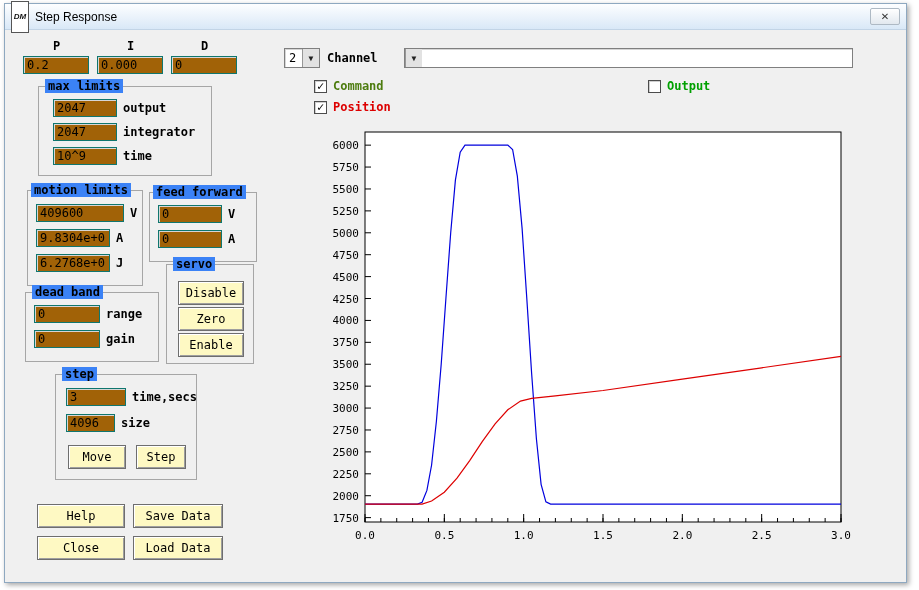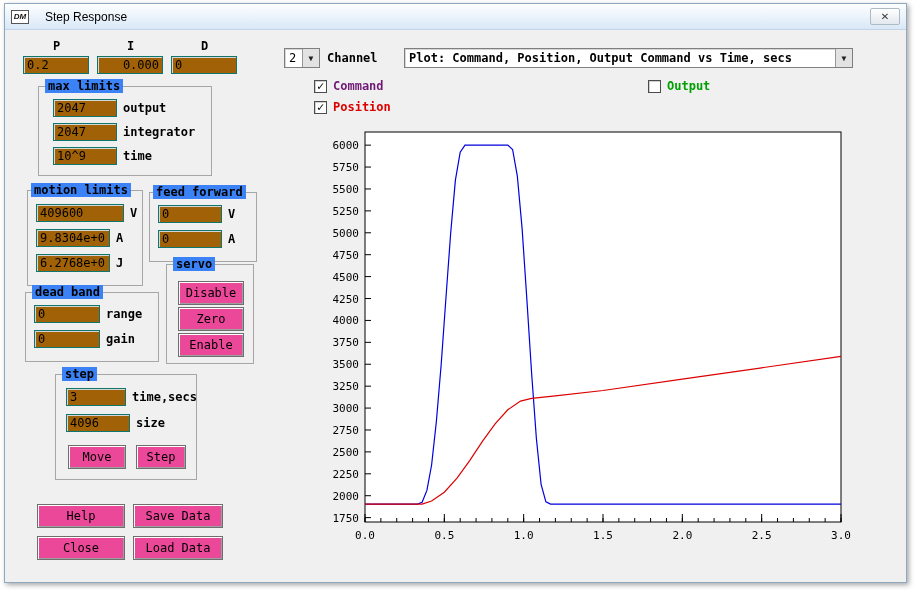--- a/index.html
+++ b/index.html
@@ -4,38 +4,38 @@
 <style>
   *{box-sizing:border-box;margin:0;padding:0}
   html,body{width:919px;height:590px;background:#ffffff;overflow:hidden}
   body{font-family:"DejaVu Sans Mono",monospace}
 
   .window{position:absolute;left:4px;top:3px;width:903px;height:580px;background:#f0f0f0;
           border:1px solid #8ea8c0;box-shadow:2px 2px 5px rgba(0,0,0,.35)}
   .titlebar{position:relative;height:26px;background:linear-gradient(#fdfeff,#d9e8f7);
             border-bottom:1px solid #c2d4e6;display:flex;align-items:center;padding:0 6px;
             font-family:"Liberation Sans",sans-serif;font-size:12px;color:#000}
-  .app-icon{width:18px;height:14px;border:1px solid #555;background:#fff;margin-right:16px;
+  .app-icon{width:18px;height:32px;border:1px solid #555;background:#fff;margin-right:6px;
             display:flex;align-items:center;justify-content:center;
             font:italic bold 8px "Liberation Sans",sans-serif;color:#111}
   .close-btn{margin-left:auto;width:30px;height:17px;border:1px solid #aeb9c4;border-radius:2px;
              background:linear-gradient(#ffffff,#e2e8ef);display:flex;align-items:center;
              justify-content:center;font-size:10px;color:#333;cursor:pointer}
   .content{position:absolute;left:0;top:26px;right:0;bottom:0}
 
   .lbl{font:bold 12px "DejaVu Sans Mono",monospace;color:#000;white-space:nowrap}
   .abs{position:absolute}
   input.txt{height:18px;border:1px solid #0f766e;background:#a16207;
             font:12px "DejaVu Sans Mono",monospace;padding:0 3px;
             box-shadow:inset 1px 1px 0 #d6d6d6}
   .group{position:absolute;border:1px solid #a6a6a6}
   .group-title{position:absolute;top:-8px;left:6px;background:#3b82f6;padding:0 3px;
                font:bold 12px "DejaVu Sans Mono",monospace;white-space:nowrap}
   .frow{position:absolute;display:flex;align-items:center;gap:6px}
-  button.btn{height:24px;background:#ec4899;border:1px solid #6e6e6e;
+  button.btn{height:24px;background:#fef9c3;border:1px solid #6e6e6e;
              box-shadow:inset 1px 1px 0 #ffffff, inset -1px -1px 0 #9f9f9f;
              font:12px "DejaVu Sans Mono",monospace;cursor:pointer}
   .combo{position:absolute;display:flex;height:20px;border:1px solid #7f7f7f;background:#fff;
          box-shadow:inset 1px 1px 0 #d6d6d6;cursor:pointer}
   .combo-value{flex:1;font:bold 12px "DejaVu Sans Mono",monospace;padding:2px 4px;
                white-space:nowrap;overflow:hidden}
   .combo-arrow{width:17px;background:#e2e2e2;border-left:1px solid #979797;display:flex;
                align-items:center;justify-content:center;font-size:8px;color:#222}
   .check-row{position:absolute;display:flex;align-items:center;gap:6px;cursor:pointer}
   .cb{width:13px;height:13px;border:1px solid #4c4c4c;background:#fff;display:inline-flex;
@@ -54,21 +54,21 @@
       <span>✕</span>
     </span>
   </div>
 
   <div class="content">
 
     <span class="lbl abs" style="left:48px;top:9px">P</span>
     <span class="lbl abs" style="left:122px;top:9px">I</span>
     <span class="lbl abs" style="left:196px;top:9px">D</span>
     <input class="txt abs" style="left: 18px; top: 26px; width: 66px;" value="0.2">
-    <input class="txt abs" style="left: 92px; top: 26px; width: 66px; text-align: right;" value="0.000">
+    <input class="txt abs" style="left: 92px; top: 26px; width: 66px;" value="0.000">
     <input class="txt abs" style="left: 166px; top: 26px; width: 66px;" value="0">
 
     <div class="group" style="left:33px;top:56px;width:174px;height:90px">
       <span class="group-title">max limits</span>
       <div class="frow" style="left:14px;top:12px">
         <input class="txt" style="width: 64px;" value="2047">
         <span class="lbl">output</span>
       </div>
       <div class="frow" style="left:14px;top:36px">
         <input class="txt" style="width: 64px;" value="2047">
@@ -127,46 +127,45 @@
       </div>
     </div>
 
     <div class="group" style="left:50px;top:344px;width:142px;height:106px">
       <span class="group-title">step</span>
       <div class="frow" style="left:10px;top:13px">
         <input class="txt" style="width: 60px;" value="3">
         <span class="lbl">time,secs</span>
       </div>
       <div class="frow" style="left:10px;top:39px">
-        <input class="txt" style="width: 64px;" value="4096">
+        <input class="txt" style="width: 49px;" value="4096">
         <span class="lbl">size</span>
       </div>
       <button class="btn abs" style="left:12px;top:70px;width:58px">Move</button>
       <button class="btn abs" style="left:80px;top:70px;width:50px">Step</button>
     </div>
 
     <button class="btn abs" style="left:32px;top:474px;width:88px">Help</button>
     <button class="btn abs" style="left:128px;top:474px;width:90px">Save Data</button>
     <button class="btn abs" style="left:32px;top:506px;width:88px">Close</button>
     <button class="btn abs" style="left:128px;top:506px;width:90px">Load Data</button>
 
     <div class="combo" style="left:279px;top:18px;width:36px">
       <span class="combo-value" style="font-weight:normal">2</span>
       <span class="combo-arrow">▼</span>
     </div>
     <span class="lbl abs" style="left:322px;top:21px">Channel</span>
 
     <div class="combo" style="left:399px;top:18px;width:449px">
-      <span class="combo-value">Plot: Command, Position, Output Command vs Time, secs</span>
       <span class="combo-arrow">▼</span>
     </div>
 
     <div class="check-row" style="left:309px;top:49px">
       <span class="cb checked"></span>
-      <span class="cb-label" style="color: #701a75;">Command</span>
+      <span class="cb-label" style="color: #4d7c0f;">Command</span>
     </div>
     <div class="check-row" style="left:309px;top:70px">
       <span class="cb checked"></span>
       <span class="cb-label" style="color: rgb(221, 0, 0);">Position</span>
     </div>
     <div class="check-row" style="left:643px;top:49px">
       <span class="cb"></span>
       <span class="cb-label" style="color: rgb(0, 160, 0);">Output</span>
     </div>
 

